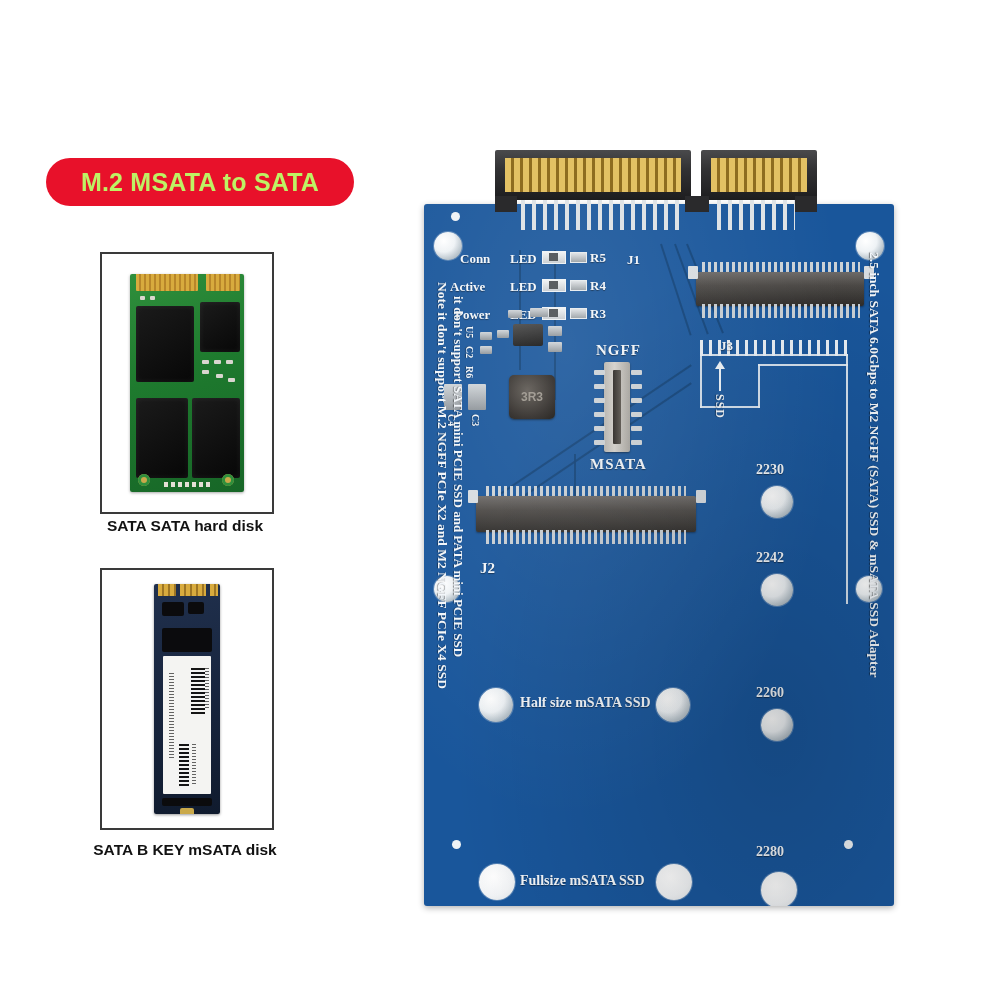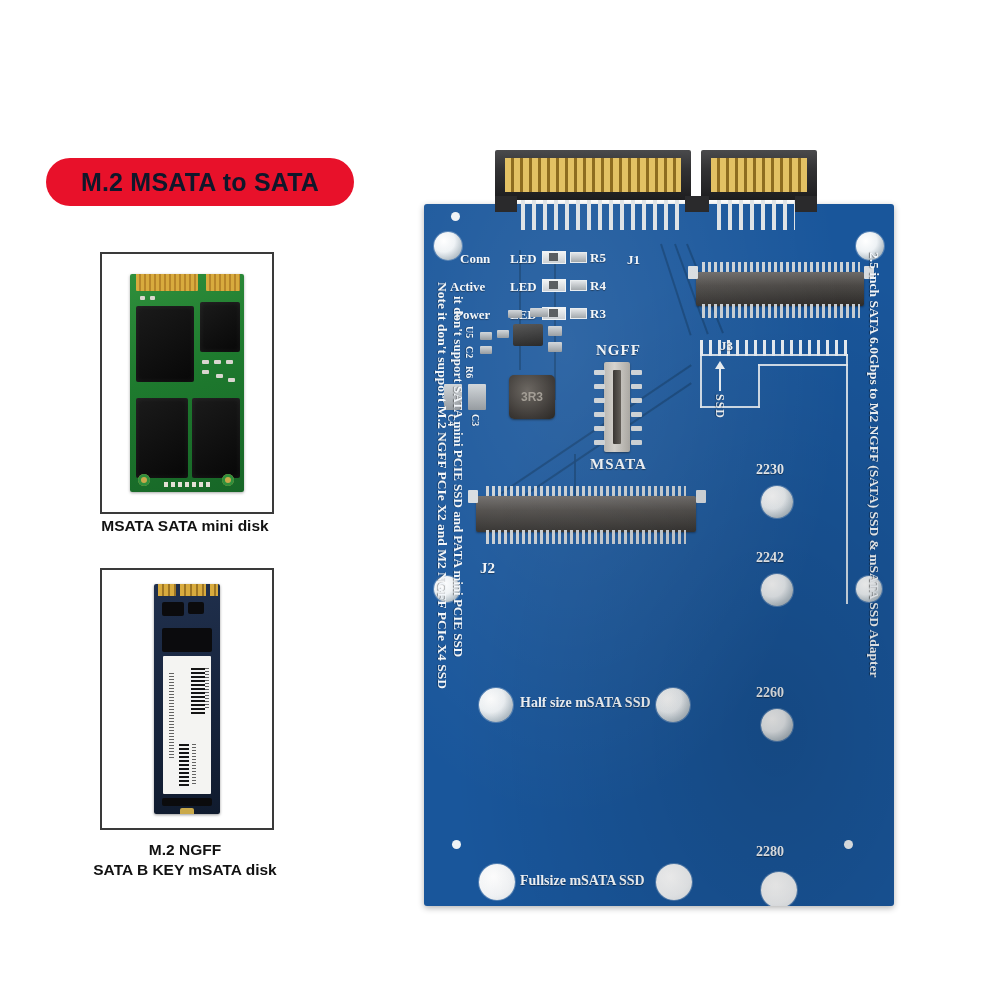--- a/index.html
+++ b/index.html
@@ -3,21 +3,21 @@
 <meta charset="utf-8">
 <style>
   html,body{margin:0;padding:0;background:#ffffff;}
   body{width:1000px;height:1000px;position:relative;overflow:hidden;
        font-family:"Liberation Sans",sans-serif;}
 
   
   #badge{position:absolute;left:46px;top:158px;width:308px;height:48px;
          background:#e8112a;border-radius:24px;display:flex;align-items:center;
          justify-content:center;}
-  #badge span{color:#0f172a;font-size:25px;font-weight:bold;letter-spacing:.2px;}
+  #badge span{color:#bef264;font-size:25px;font-weight:bold;letter-spacing:.2px;}
 
   .photo-frame{position:absolute;border:2px solid #3a3a3a;background:#fff;}
   #frame-msata{left:100px;top:252px;width:170px;height:258px;}
   #frame-ngff{left:100px;top:568px;width:170px;height:258px;}
 
   .caption{position:absolute;width:300px;left:35px;text-align:center;
            font-size:15.5px;font-weight:bold;color:#121212;line-height:20px;}
   #cap-msata{top:516px;}
   #cap-ngff{top:840px;}
 
@@ -146,21 +146,21 @@
     <div class="smd" style="left:86px;top:100px;width:7px;height:4px;"></div>
     <div class="smd" style="left:98px;top:104px;width:7px;height:4px;"></div>
     <div class="smd" style="left:10px;top:22px;width:5px;height:4px;"></div>
     <div class="smd" style="left:20px;top:22px;width:5px;height:4px;"></div>
     <div class="pad-row" style="left:34px;top:208px;width:48px;"></div>
     <div class="screwhole" style="left:8px;top:200px;"></div>
     <div class="screwhole" style="left:92px;top:200px;"></div>
   </div>
 </div>
 <div class="caption" id="cap-msata">
-  <div>MSATA SATA mini disk</div>
+  <div>SATA SATA hard disk</div>
 </div>
 
 <div class="photo-frame" id="frame-ngff">
   <div class="ngff-body">
     <div class="ngff-gold" style="left:4px;width:18px;"></div>
     <div class="ngff-gold" style="left:26px;width:26px;"></div>
     <div class="ngff-gold" style="left:56px;width:8px;"></div>
     <div class="ngff-chip" style="left:8px;top:18px;width:22px;height:14px;"></div>
     <div class="ngff-chip" style="left:34px;top:18px;width:16px;height:12px;"></div>
     <div class="ngff-chip" style="left:8px;top:44px;width:50px;height:24px;"></div>
@@ -169,21 +169,20 @@
       <div class="barcode" style="left:16px;top:88px;width:10px;height:42px;"></div>
       <div class="tinytxt" style="left:6px;top:16px;width:5px;height:86px;"></div>
       <div class="tinytxt" style="left:42px;top:12px;width:4px;height:40px;"></div>
       <div class="tinytxt" style="left:29px;top:88px;width:4px;height:40px;"></div>
     </div>
     <div class="ngff-chip" style="left:8px;top:214px;width:50px;height:8px;"></div>
     <div style="position:absolute;left:26px;top:224px;width:14px;height:6px;background:#caa94a;border-radius:2px 2px 0 0;"></div>
   </div>
 </div>
 <div class="caption" id="cap-ngff">
-  <div>M.2 NGFF</div>
   <div>SATA B KEY mSATA disk</div>
 </div>
 
 <div id="pcb">
 
   <div class="trace" style="left:95px;top:46px;width:2px;height:120px;"></div>
   <div class="trace" style="left:130px;top:46px;width:2px;height:150px;"></div>
   <div class="trace" style="left:236px;top:40px;width:2px;height:96px;transform:rotate(-18deg);transform-origin:top;"></div>
   <div class="trace" style="left:250px;top:40px;width:2px;height:96px;transform:rotate(-20deg);transform-origin:top;"></div>
   <div class="trace" style="left:262px;top:40px;width:2px;height:96px;transform:rotate(-22deg);transform-origin:top;"></div>

